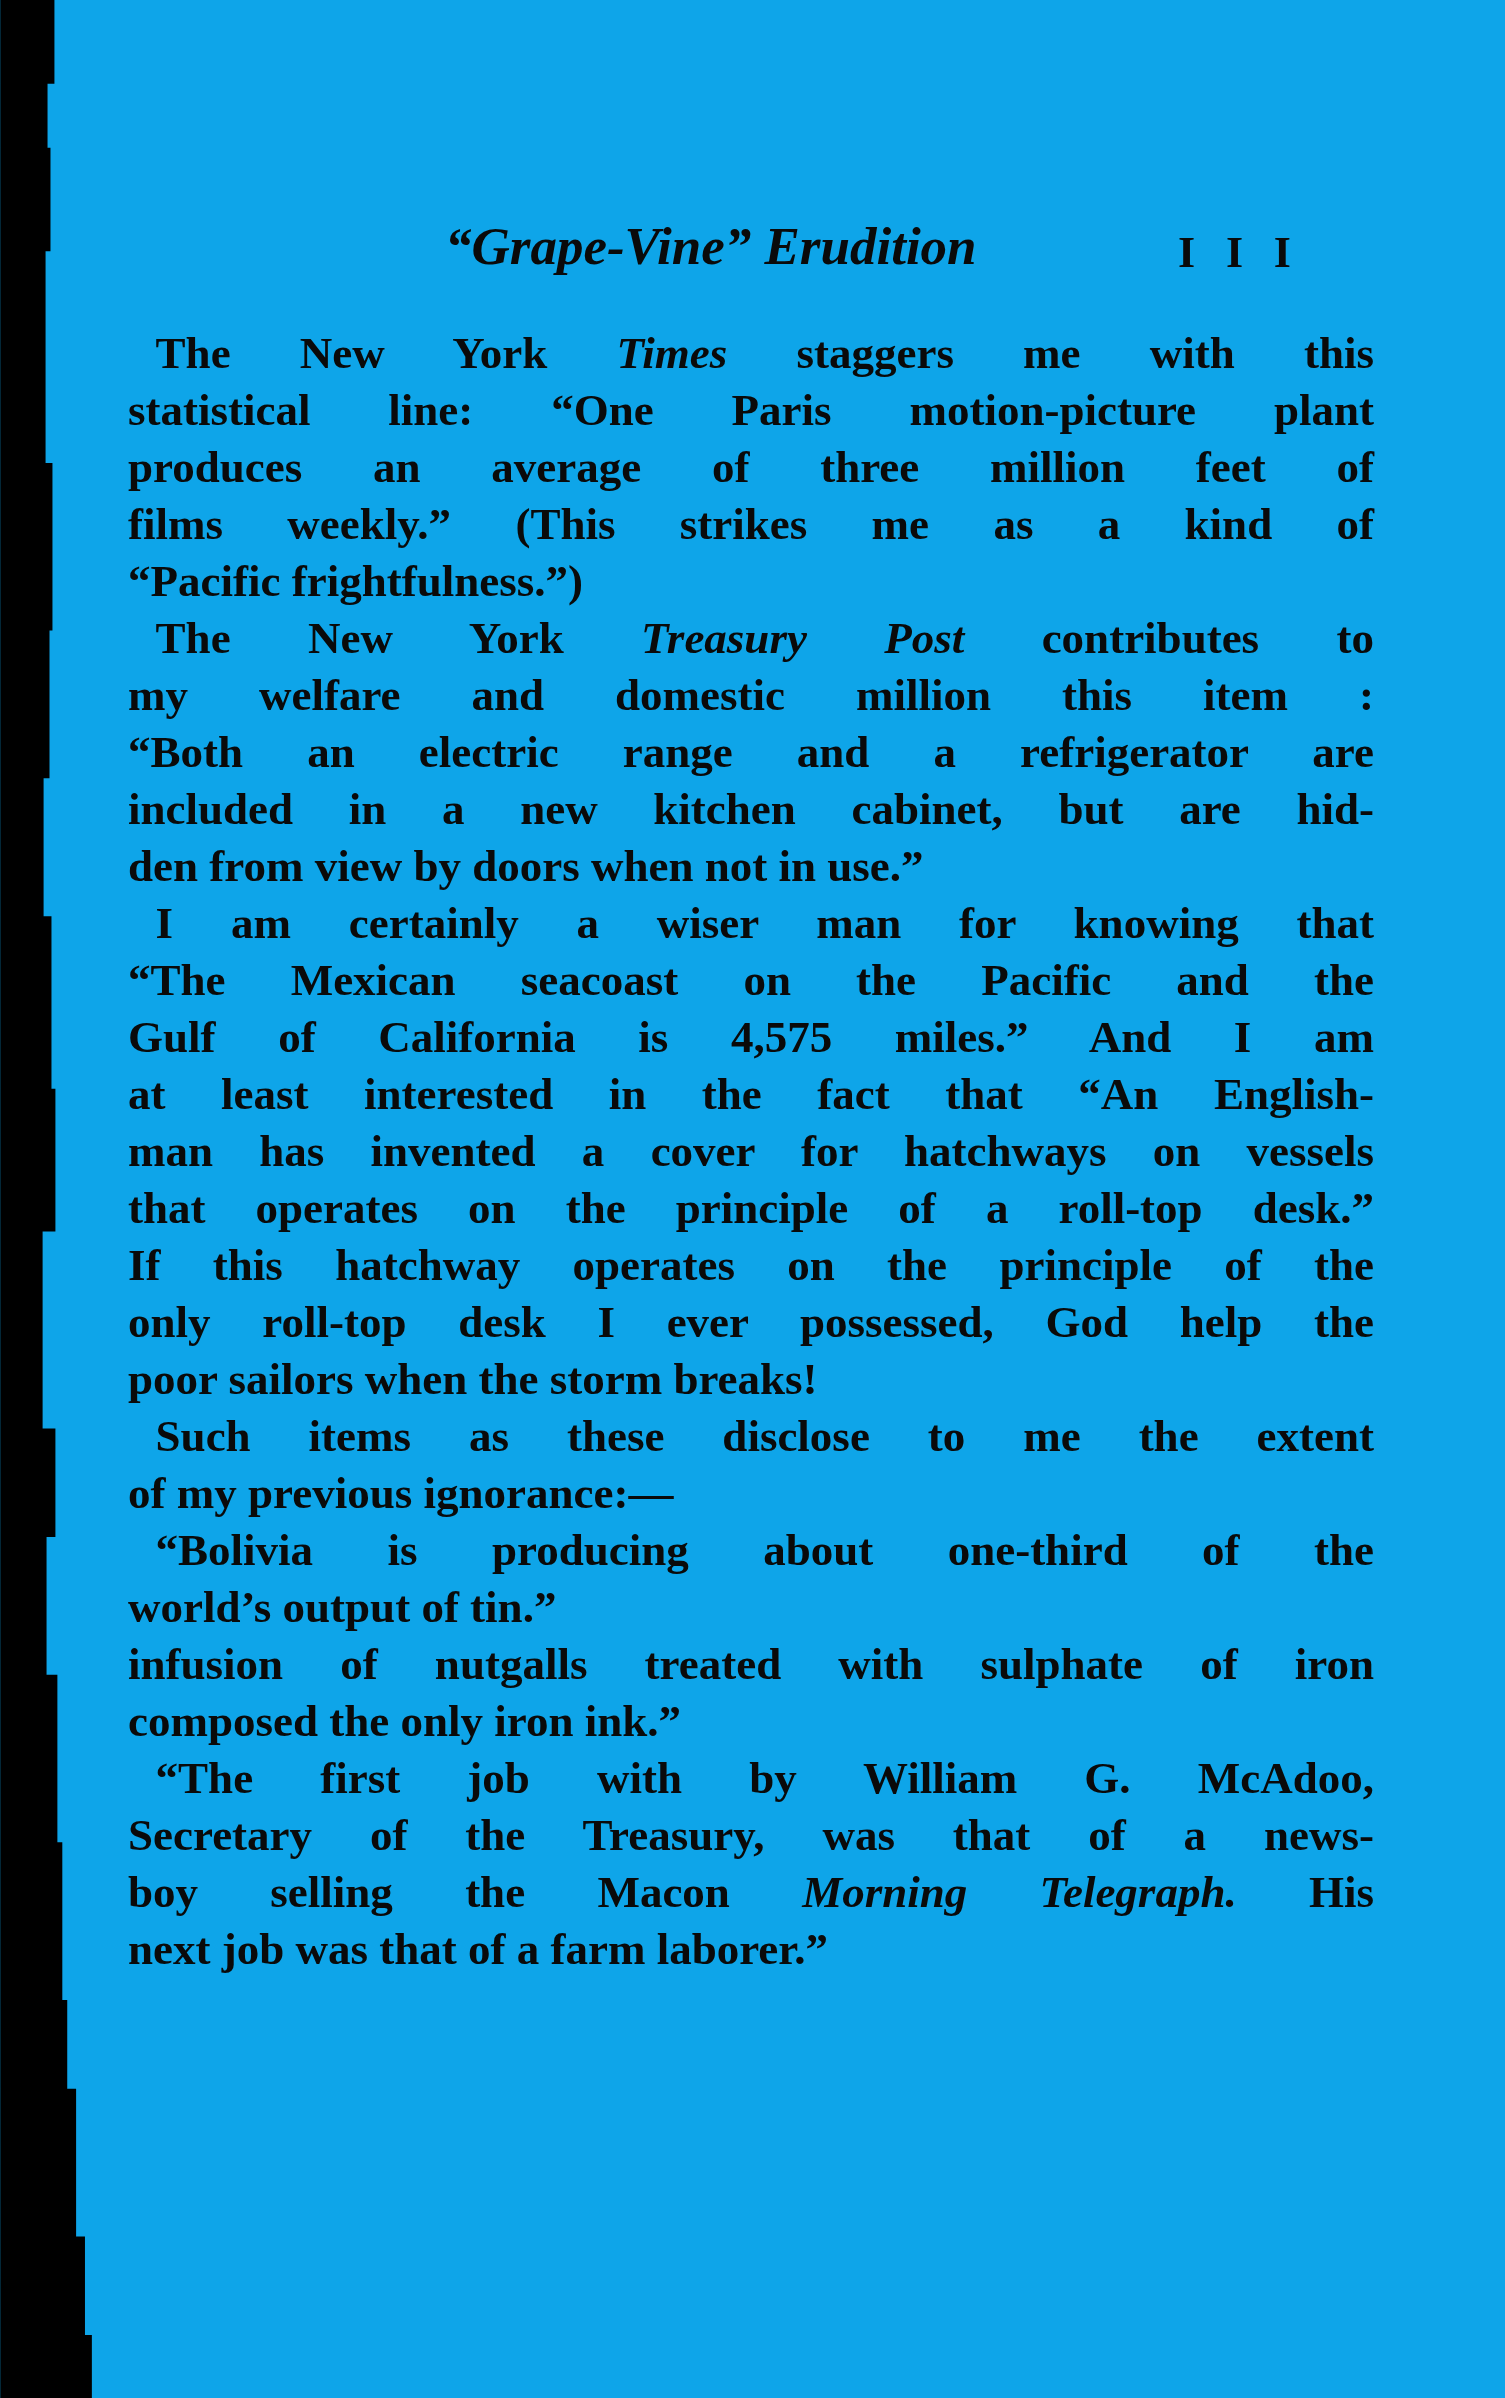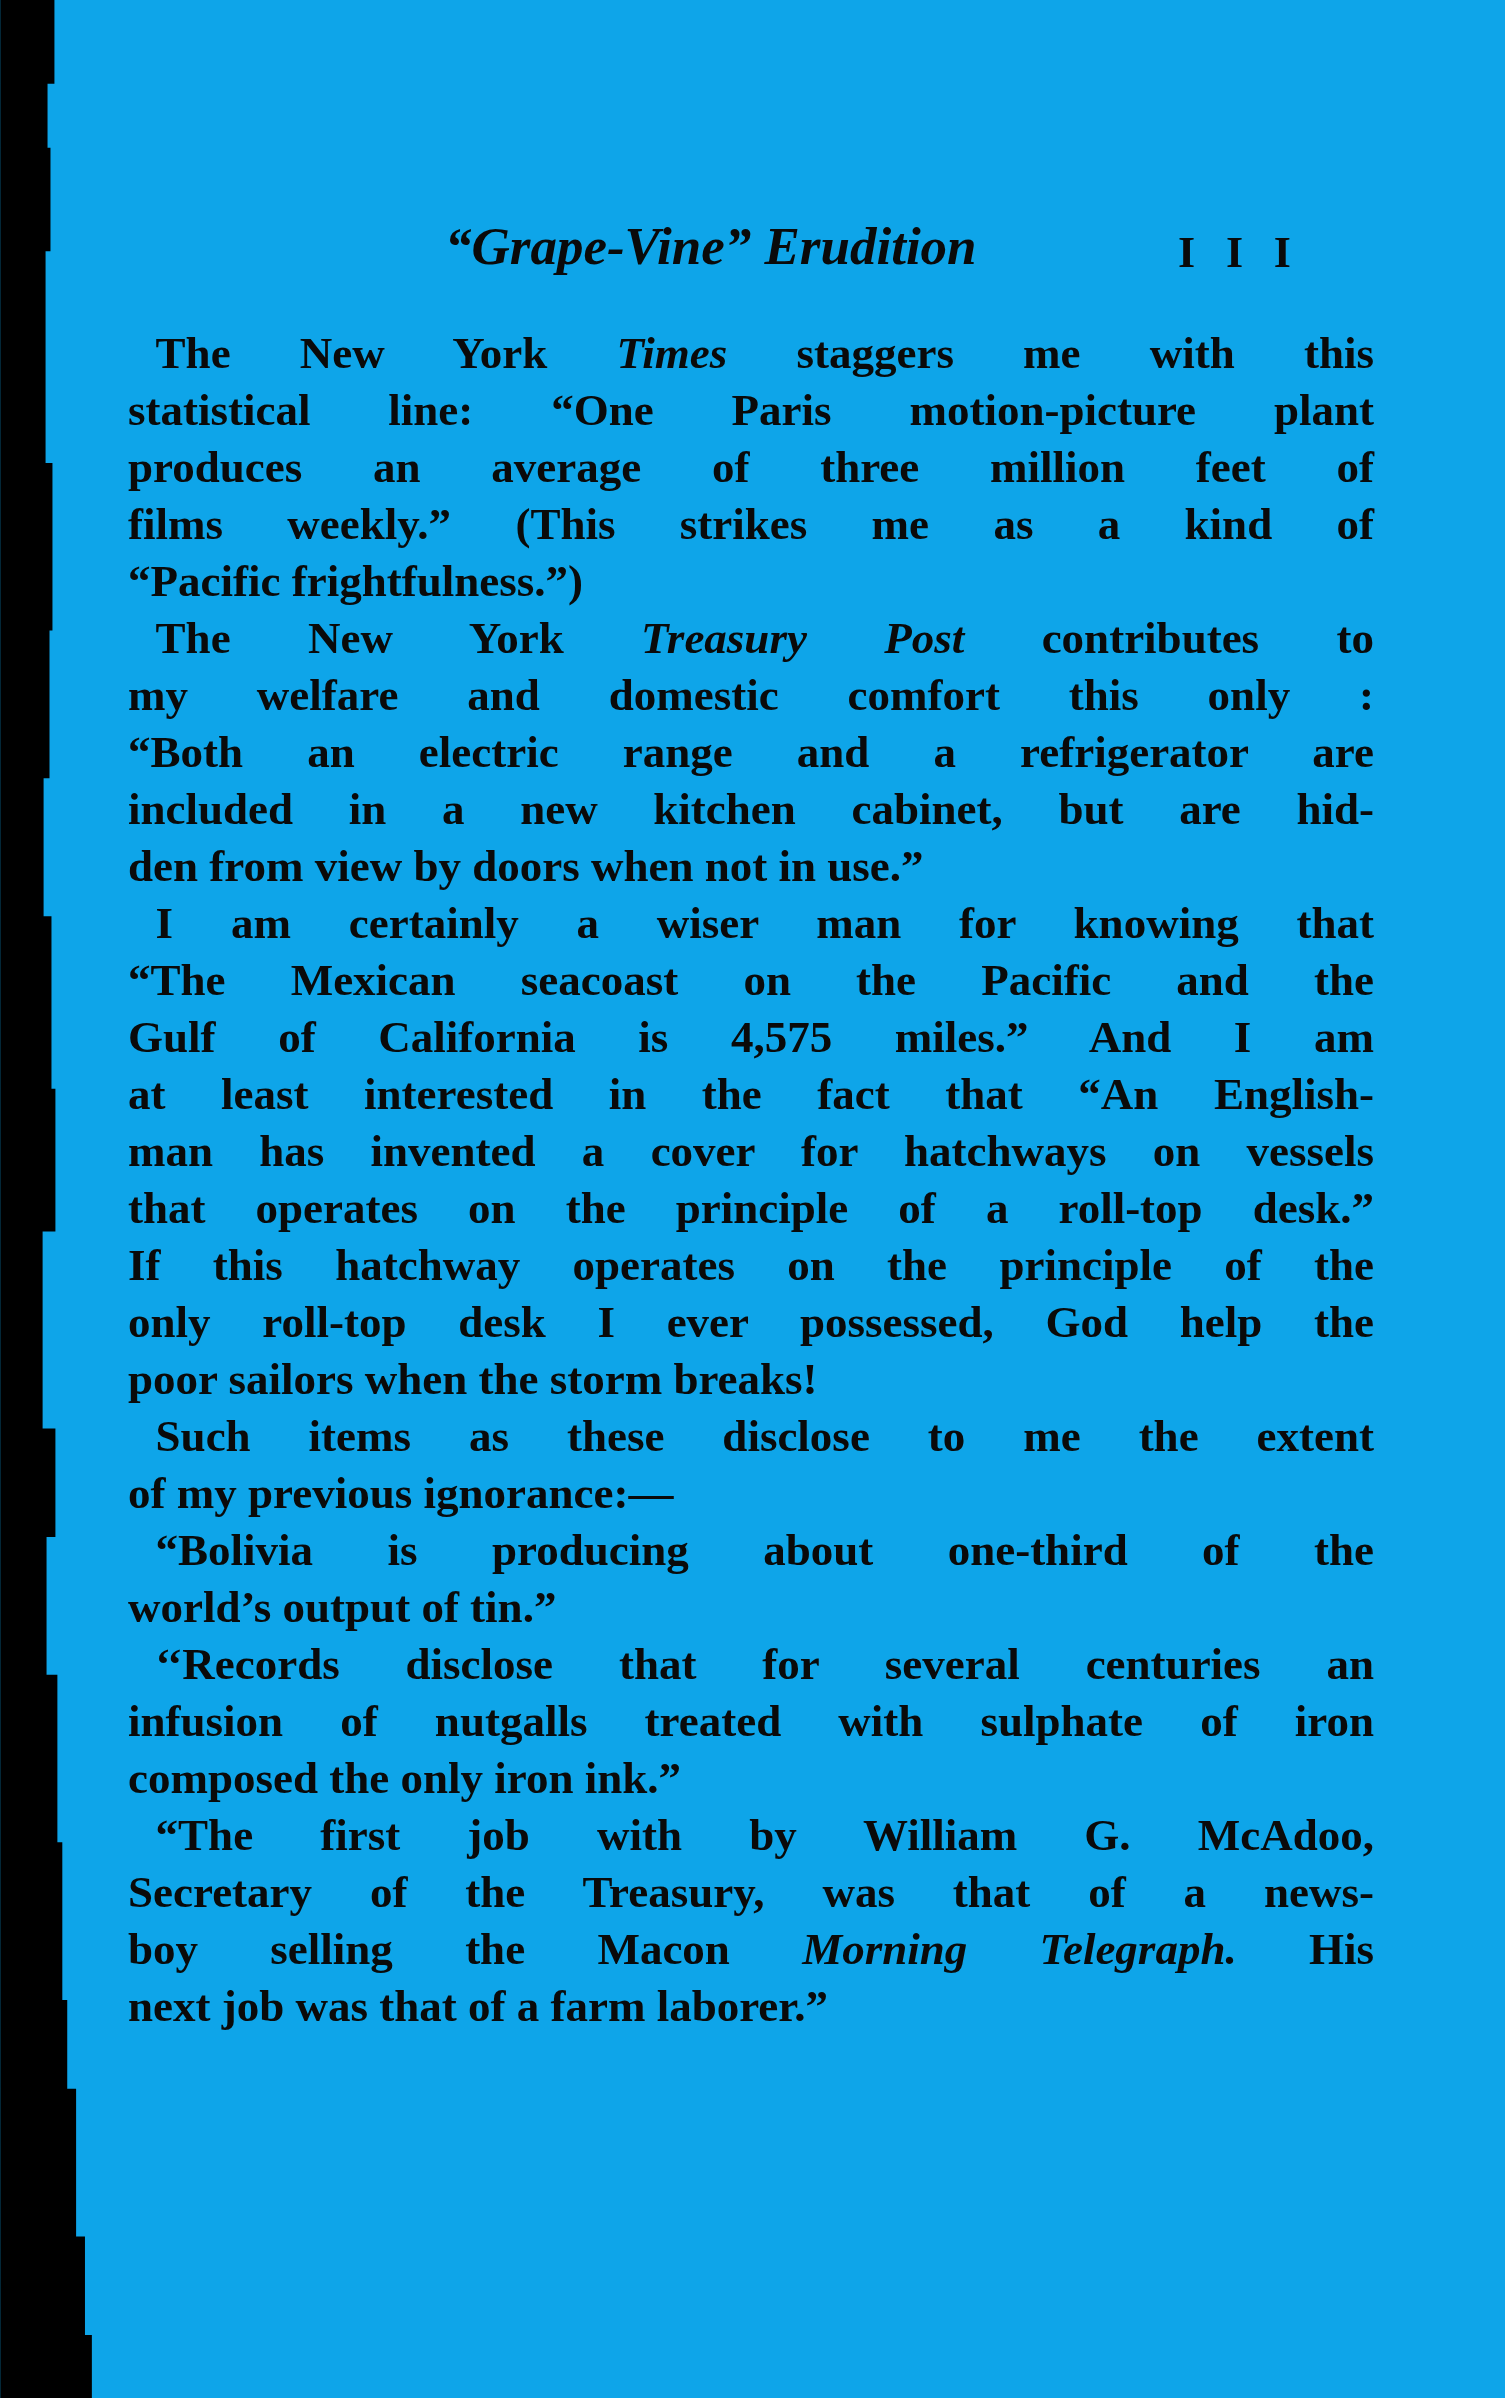--- a/index.html
+++ b/index.html
@@ -55,38 +55,37 @@
     <div class="folio">I I I</div>
   </div>
 
   <div class="body-text">
       <div class="line j indent"><span>The New York </span><span class="it">Times</span><span> staggers me with this</span></div>
       <div class="line j"><span>statistical line: “One Paris motion-picture plant</span></div>
       <div class="line j"><span>produces an average of three million feet of</span></div>
       <div class="line j"><span>films weekly.” (This strikes me as a kind of</span></div>
       <div class="line"><span>“Pacific frightfulness.”)</span></div>
       <div class="line j indent"><span>The New York </span><span class="it">Treasury Post</span><span> contributes to</span></div>
-      <div class="line j"><span>my welfare and domestic comfort this only :</span></div>
+      <div class="line j"><span>my welfare and domestic million this item :</span></div>
       <div class="line j"><span>“Both an electric range and a refrigerator are</span></div>
       <div class="line j"><span>included in a new kitchen cabinet, but are hid-</span></div>
       <div class="line"><span>den from view by doors when not in use.”</span></div>
       <div class="line j indent"><span>I am certainly a wiser man for knowing that</span></div>
       <div class="line j"><span>“The Mexican seacoast on the Pacific and the</span></div>
       <div class="line j"><span>Gulf of California is 4,575 miles.” And I am</span></div>
       <div class="line j"><span>at least interested in the fact that “An English-</span></div>
       <div class="line j"><span>man has invented a cover for hatchways on vessels</span></div>
       <div class="line j"><span>that operates on the principle of a roll-top desk.”</span></div>
       <div class="line j"><span>If this hatchway operates on the principle of the</span></div>
       <div class="line j"><span>only roll-top desk I ever possessed, God help the</span></div>
       <div class="line"><span>poor sailors when the storm breaks!</span></div>
       <div class="line j indent"><span>Such items as these disclose to me the extent</span></div>
       <div class="line"><span>of my previous ignorance:—</span></div>
       <div class="line j indent"><span>“Bolivia is producing about one-third of the</span></div>
       <div class="line"><span>world’s output of tin.”</span></div>
-      <div class="line j indent"><span>‘‘Records disclose that for several centuries an</span></div>
       <div class="line j"><span>infusion of nutgalls treated with sulphate of iron</span></div>
       <div class="line"><span>composed the only iron ink.”</span></div>
       <div class="line j indent"><span>“The first job with by William G. McAdoo,</span></div>
       <div class="line j"><span>Secretary of the Treasury, was that of a news-</span></div>
       <div class="line j"><span>boy selling the Macon </span><span class="it">Morning Telegraph.</span><span> His</span></div>
       <div class="line"><span>next job was that of a farm laborer.”</span></div>
     </div>
 
 </div>
 

